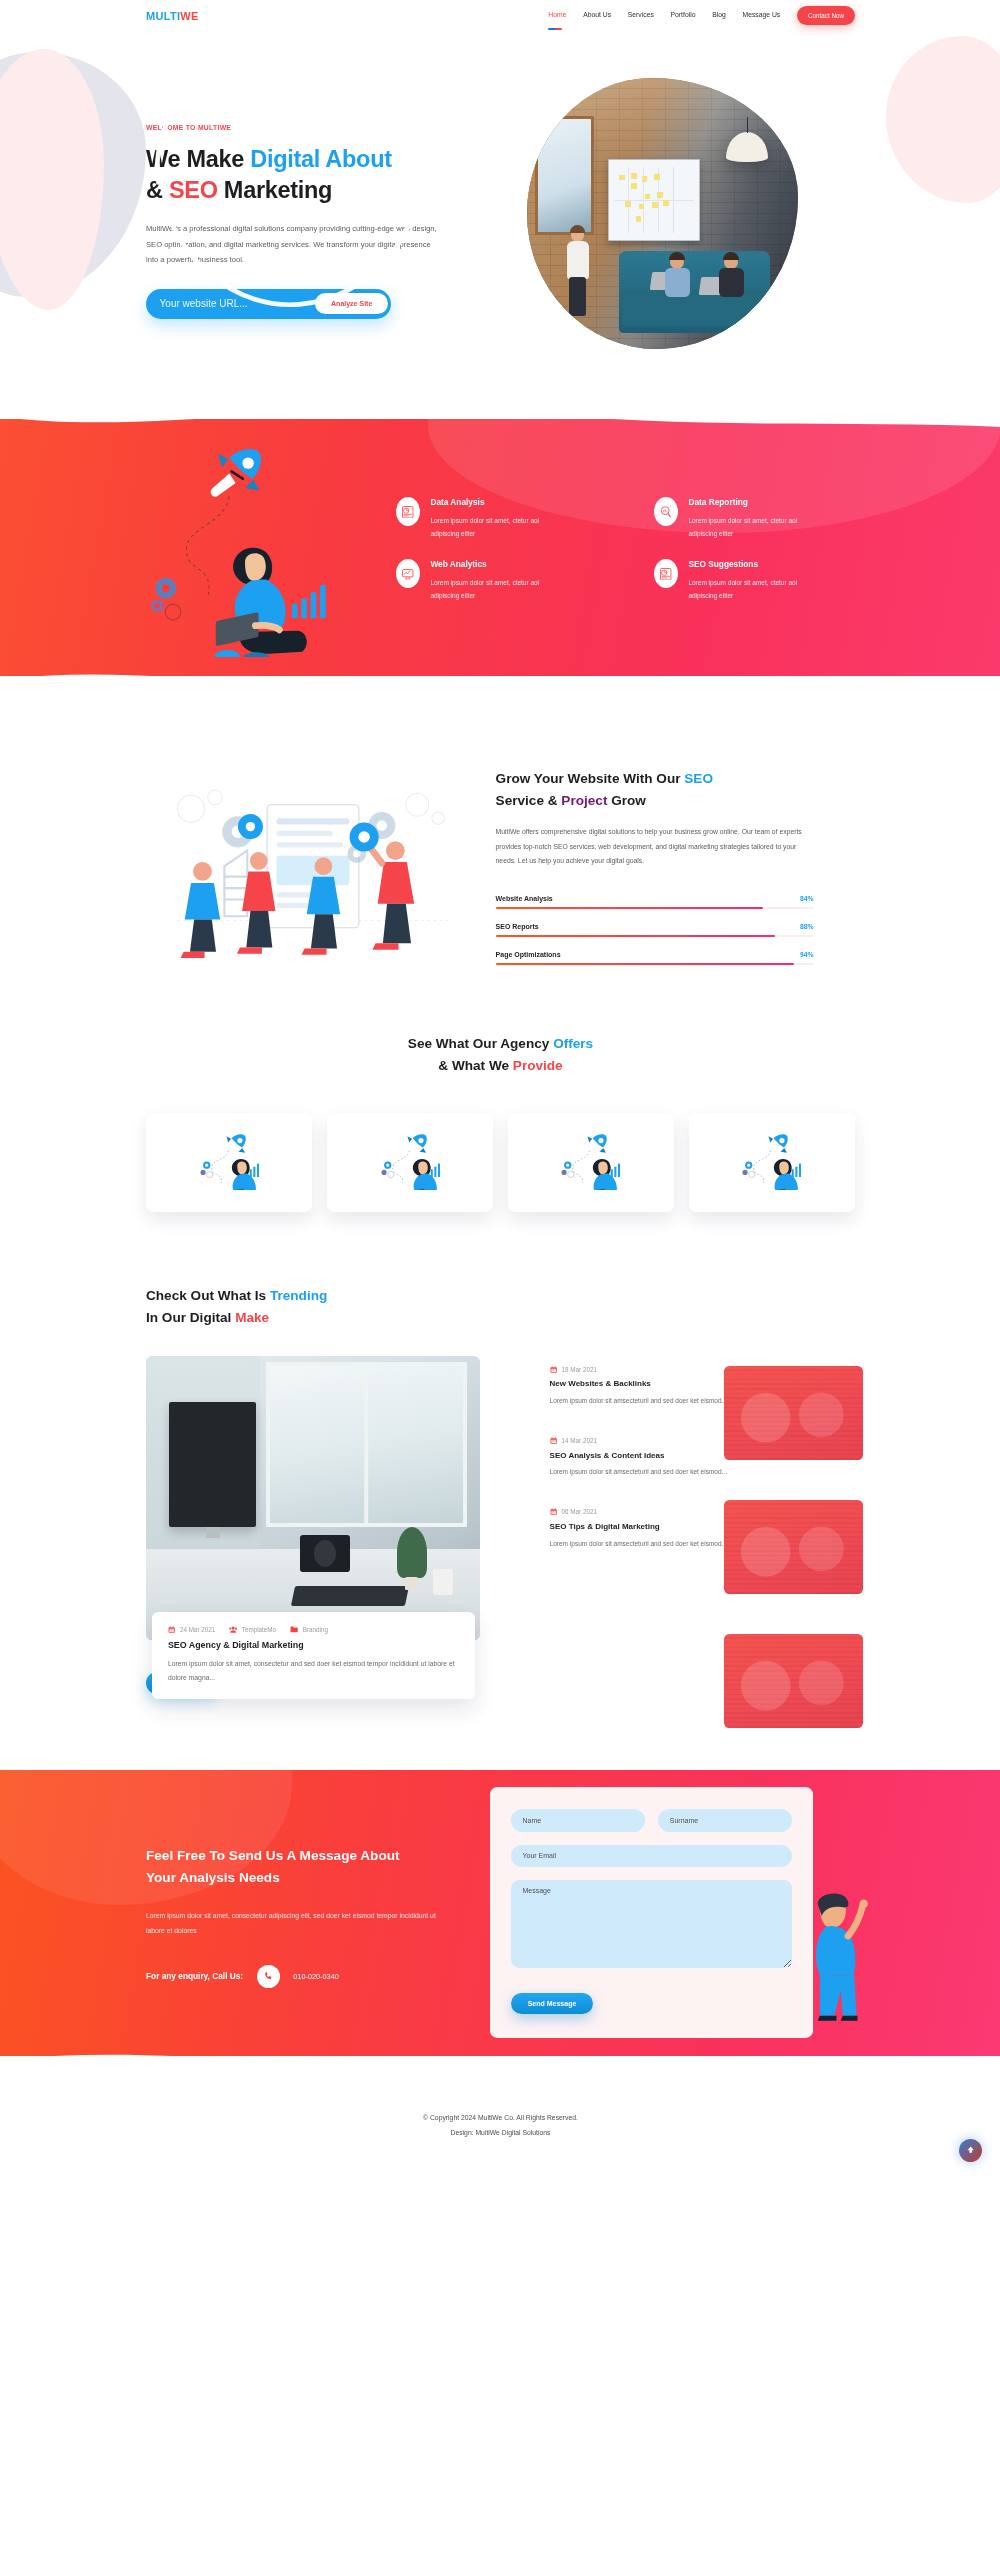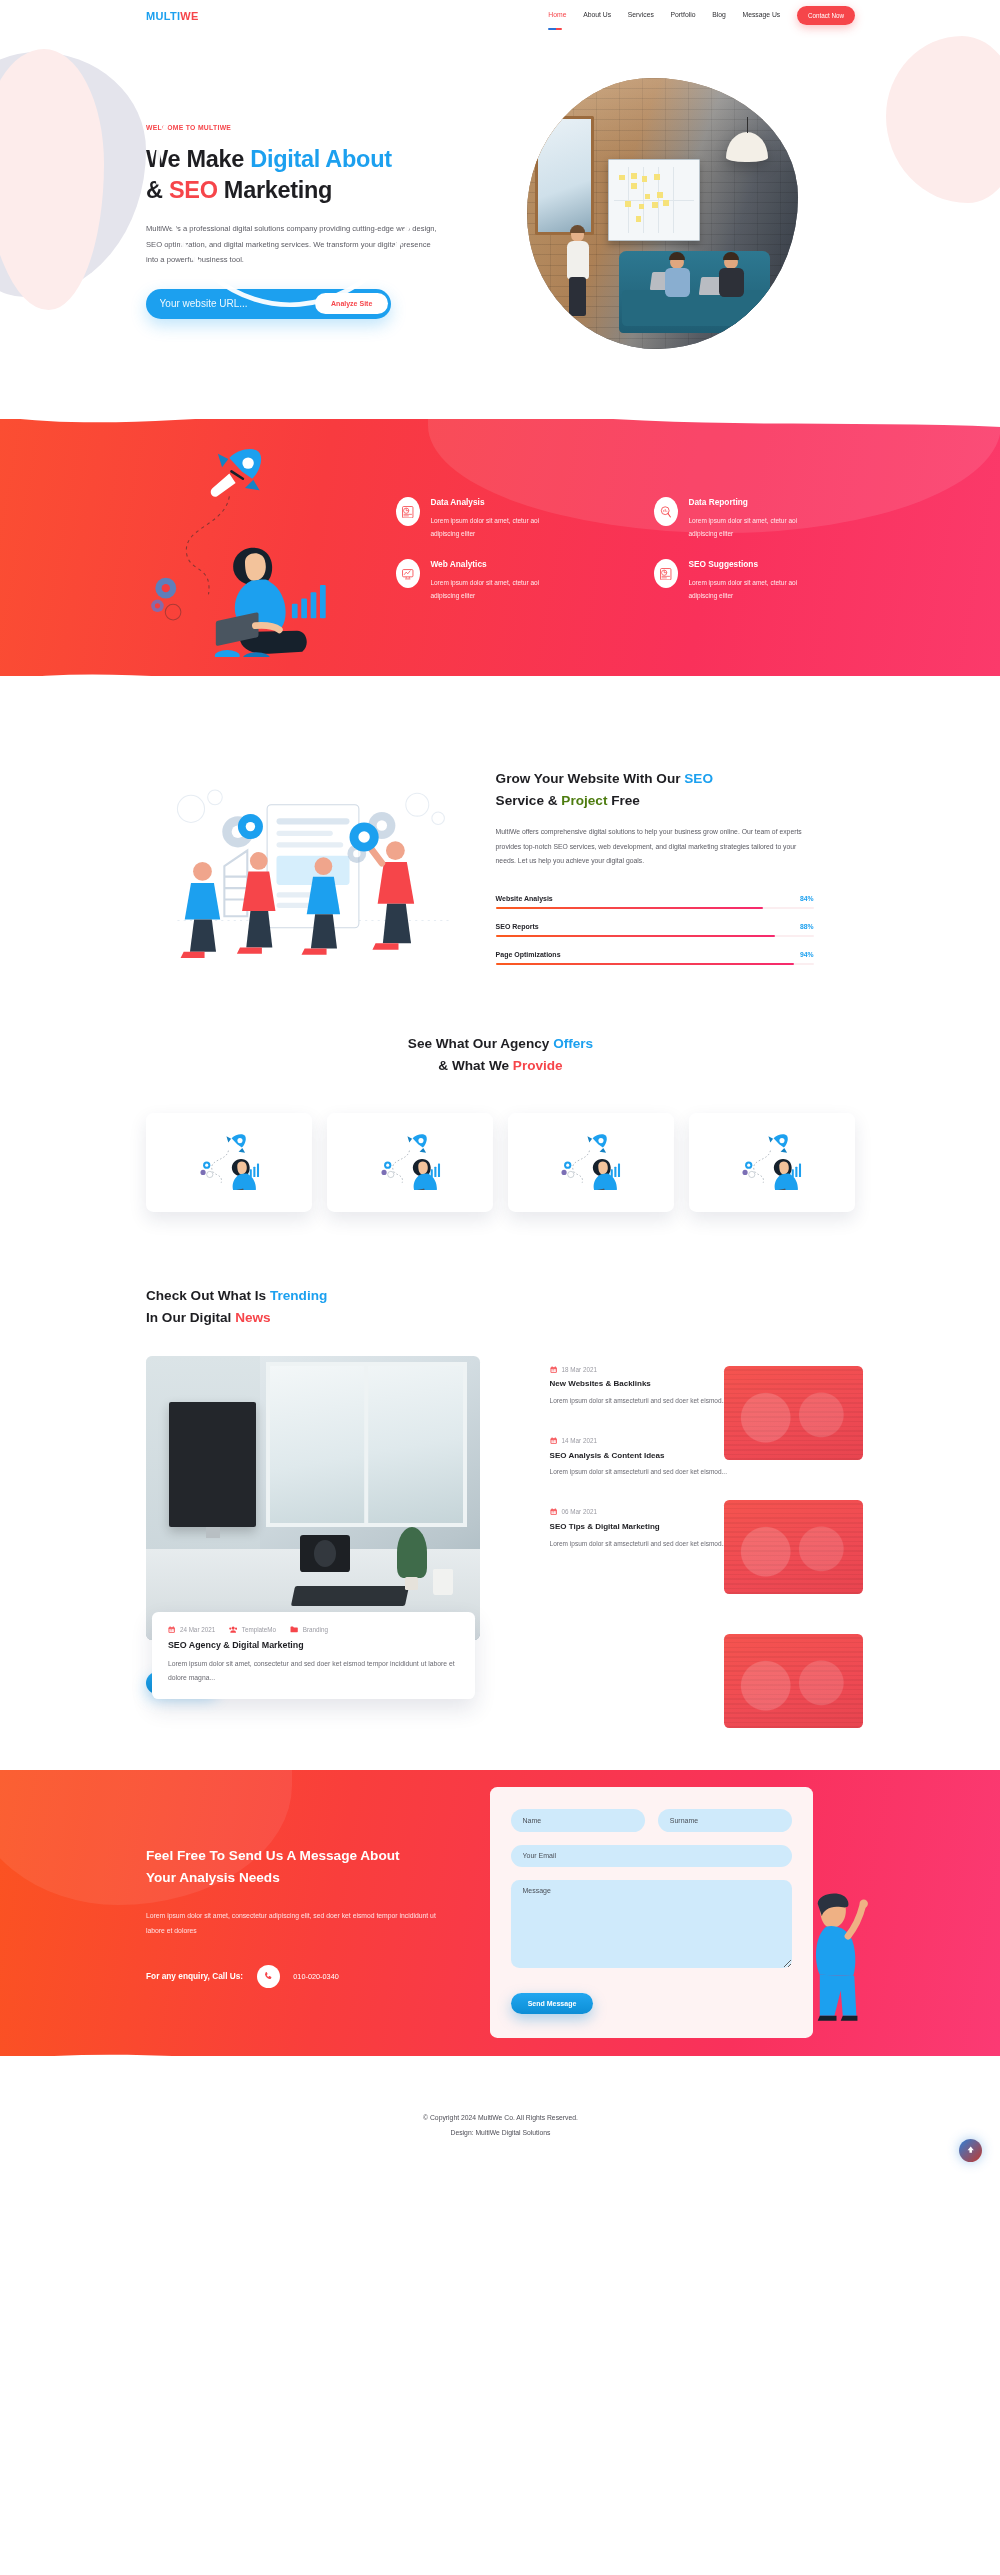--- a/index.html
+++ b/index.html
@@ -180,21 +180,21 @@
   }
   .svc h4 { color:#fff; font-size:8.3px; font-weight:bold; margin-bottom:6.3px; }
   .svc p { color:#ffe9ec; font-size:6.5px; line-height:2.05; width:109px; }
 
   
   .grow { width:709px; margin:0 auto; padding:60px 0 21px; display:flex; align-items:center; gap:5.2px; }
   .grow-left { width:334px; height:219px; position:relative; flex:none; }
   .grow-right { flex:1; padding-left:10.4px; }
   .sec-h2 { font-size:13.6px; line-height:1.62; font-weight:bold; color:#1e1e22; }
   .sec-h2 .blue { color:#1ca0ef; }
-  .sec-h2 .red { color:#4d7c0f; }
+  .sec-h2 .red { color:#701a75; }
   .grow-p { margin-top:13.6px; font-size:6.8px; line-height:2.1; color:#5b5b63; width:318px; }
   .bars { margin-top:27px; width:318px; }
   .bar-row { margin-bottom:13.6px; }
   .bar-head { display:flex; justify-content:space-between; align-items:baseline; margin-bottom:4.7px; }
   .bar-label { font-size:7px; font-weight:bold; color:#24242a; }
   .bar-val { font-size:6.8px; font-weight:bold; color:#1ca0ef; }
   .bar-track { height:2.6px; background:#fbeef0; border-radius:1.6px; position:relative; }
   .bar-fill {
     position:absolute; left:0; top:0; height:100%; border-radius:1.6px;
     background:linear-gradient(90deg,#fb5a1e,#f6454a 45%,#f62a6e);
@@ -587,21 +587,21 @@
             <circle cx="418" cy="140" r="11" fill="#ffffff"></circle>
           <circle cx="200" cy="120" r="24"></circle>
             <circle cx="200" cy="120" r="9" fill="#ffffff"></circle>
         </g>
       </svg>
     </div>
 
     <div class="grow-right">
       <h2 class="sec-h2">
         <span>Grow Your Website With Our </span><span class="blue">SEO</span><br>
-        <span>Service &amp; </span><span class="red">Project</span><span> Free</span>
+        <span>Service &amp; </span><span class="red">Project</span><span> Grow</span>
       </h2>
       <p class="grow-p">MultiWe offers comprehensive digital solutions to help your business grow online. Our team of experts provides top-notch SEO services, web development, and digital marketing strategies tailored to your needs. Let us help you achieve your digital goals.</p>
 
       <div class="bars">
         <div class="bar-row">
           <div class="bar-head">
             <span class="bar-label">Website Analysis</span>
             <span class="bar-val">84%</span>
           </div>
           <div class="bar-track">
@@ -773,21 +773,21 @@
           </g>
         </svg></span>
       </div>
     </div>
   </section>
 
   <section class="news">
     <div class="news-h">
       <h2>
         <span>Check Out What Is </span><span class="blue">Trending</span><br>
-        <span>In Our Digital </span><span class="red">News</span>
+        <span>In Our Digital </span><span class="red">Make</span>
       </h2>
     </div>
 
     <div class="news-body">
       <div class="feature">
         <div class="feature-img">
           <div class="fi-wall"></div>
             <div class="fi-win"></div>
             <div class="fi-desk"></div>
           <div class="fi-mon"></div>

